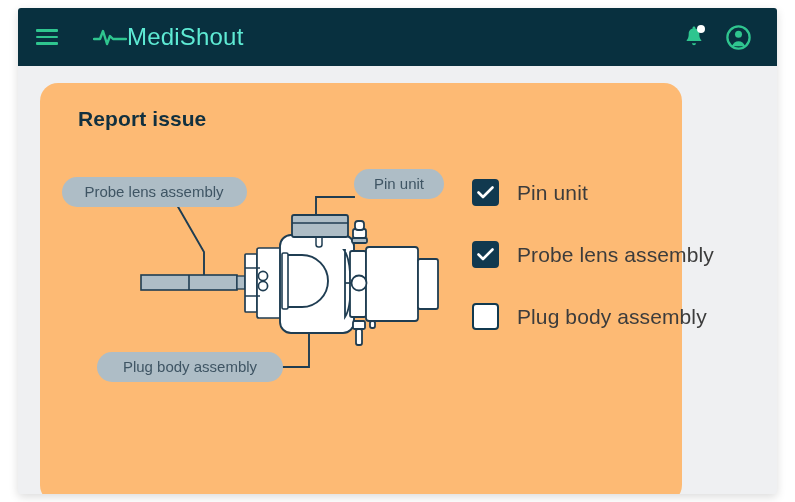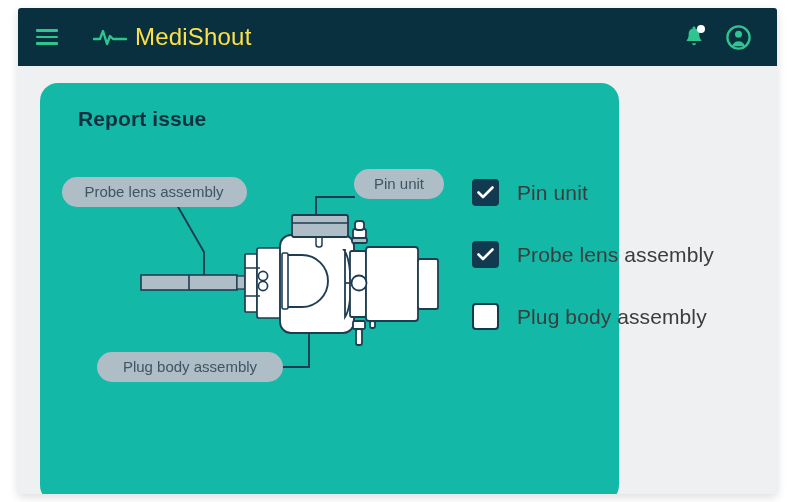--- a/index.html
+++ b/index.html
@@ -63,24 +63,23 @@
   }
 
   .brand {
     display: flex;
     align-items: center;
     margin-left: 35px;
     cursor: pointer;
   }
   .pulse-icon { display: block; }
   .brand-name {
-    color: #fde047;
+    color: #5eead4;
     font-size: 24px;
     letter-spacing: 0.2px;
-    margin-left: 8px;
     font-weight: 400;
   }
 
   .topbar-right {
     margin-left: auto;
     display: flex;
     align-items: center;
     gap: 22px;
     margin-right: 26px;
   }
@@ -99,23 +98,23 @@
     height: 8px;
     border-radius: 50%;
     background: #ffffff;
   }
 
   
   .card {
     position: absolute;
     left: 22px;
     top: 75px;
-    width: 579px;
+    width: 642px;
     height: 420px;
-    background: #14b8a6;
+    background: #fdba74;
     border-radius: 18px;
   }
 
   .card-title {
     position: absolute;
     left: 38px;
     top: 24px;
     font-size: 21px;
     font-weight: bold;
     color: #11303f;

